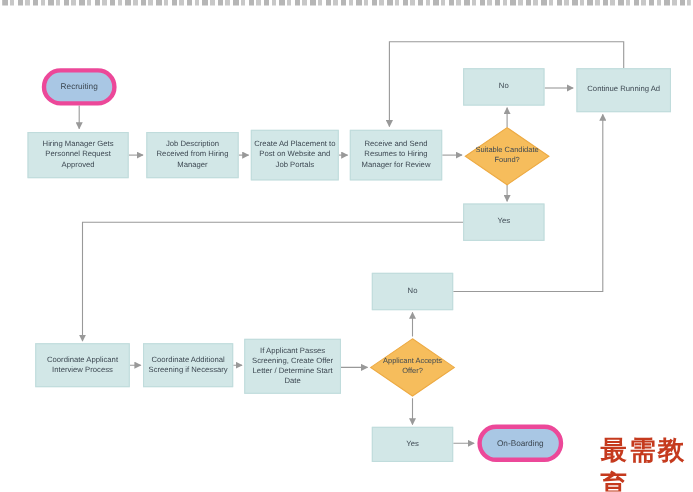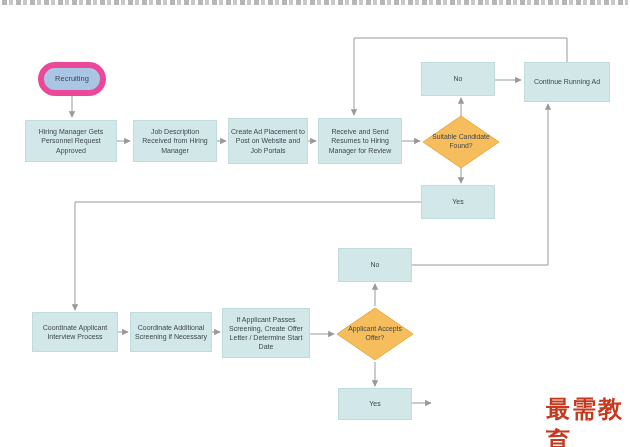--- a/index.html
+++ b/index.html
@@ -6,21 +6,21 @@
   .canvas{
     position:relative;width:630px;height:447px;background:#ffffff;overflow:hidden;
     font-family:"Liberation Sans","DejaVu Sans",sans-serif;color:#3d4852;
   }
   .lines{position:absolute;left:0;top:0;z-index:1;}
   .node{
     position:absolute;z-index:2;display:flex;align-items:center;justify-content:center;
     text-align:center;font-size:7px;line-height:1.3;padding:2px;box-sizing:border-box;
   }
   .rect{background:#d2e7e7;border:1px solid #c0dcdc;}
-  .terminator{background:#a9c7e4;border:6px solid #ec4899;border-radius:17px;font-size:7.5px;}
+  .terminator{background:#a9c7e4;border:4px solid #ec4899;border-radius:17px;font-size:7.5px;}
   .decision-label{background:transparent;border:none;z-index:3;font-size:6.8px;}
   .top-clip{
     position:absolute;left:2px;right:2px;top:0;height:5px;z-index:2;opacity:.55;
     background:repeating-linear-gradient(90deg,#7a7a7a 0 5px,transparent 5px 7px,#9a9a9a 7px 11px,transparent 11px 14px);
   }
   .watermark{
     position:absolute;left:506px;top:393px;z-index:4;
     font-family:"Liberation Serif","DejaVu Serif",serif;
     font-size:24px;letter-spacing:2px;font-weight:bold;margin-left:40px;
   }
@@ -71,20 +71,21 @@
 
     <polyline points="375,362 375,386" fill="none" stroke="#999999" stroke-width="1" marker-end="url(#arrow)"></polyline>
 
     <polyline points="412,403 431,403" fill="none" stroke="#999999" stroke-width="1" marker-end="url(#arrow)"></polyline>
 
     <polygon points="461,116 499,142 461,168 423,142" fill="#f6bd5c" stroke="#edaa43" stroke-width="1"></polygon>
     <polygon points="375,308 413,334 375,360 337,334" fill="#f6bd5c" stroke="#edaa43" stroke-width="1"></polygon>
   </svg>
 
   <div class="node terminator" style="left: 38px; top: 62px; width: 68px; height: 34px; background: rgb(169, 199, 228);">Recruiting</div>
+  <div class="node terminator" style="left: 434px; top: 386px; width: 78px; height: 34px; background: rgb(169, 199, 228);">On-Boarding</div>
 
   <div class="node rect" style="left: 25px; top: 120px; width: 92px; height: 42px; background: rgb(210, 231, 231);">Hiring Manager Gets Personnel Request Approved</div>
   <div class="node rect" style="left: 133px; top: 120px; width: 84px; height: 42px; background: rgb(210, 231, 231);">Job Description Received from Hiring Manager</div>
   <div class="node rect" style="left: 228px; top: 118px; width: 80px; height: 46px; background: rgb(210, 231, 231);">Create Ad Placement to Post on Website and Job Portals</div>
   <div class="node rect" style="left: 318px; top: 118px; width: 84px; height: 46px; background: rgb(210, 231, 231);">Receive and Send Resumes to Hiring Manager for Review</div>
   <div class="node rect" style="left: 421px; top: 62px; width: 74px; height: 34px; background: rgb(210, 231, 231);">No</div>
   <div class="node rect" style="left: 524px; top: 62px; width: 86px; height: 40px; background: rgb(210, 231, 231);">Continue Running Ad</div>
   <div class="node rect" style="left: 421px; top: 185px; width: 74px; height: 34px; background: rgb(210, 231, 231);">Yes</div>
 
   <div class="node rect" style="left: 32px; top: 312px; width: 86px; height: 40px; background: rgb(210, 231, 231);">Coordinate Applicant Interview Process</div>

